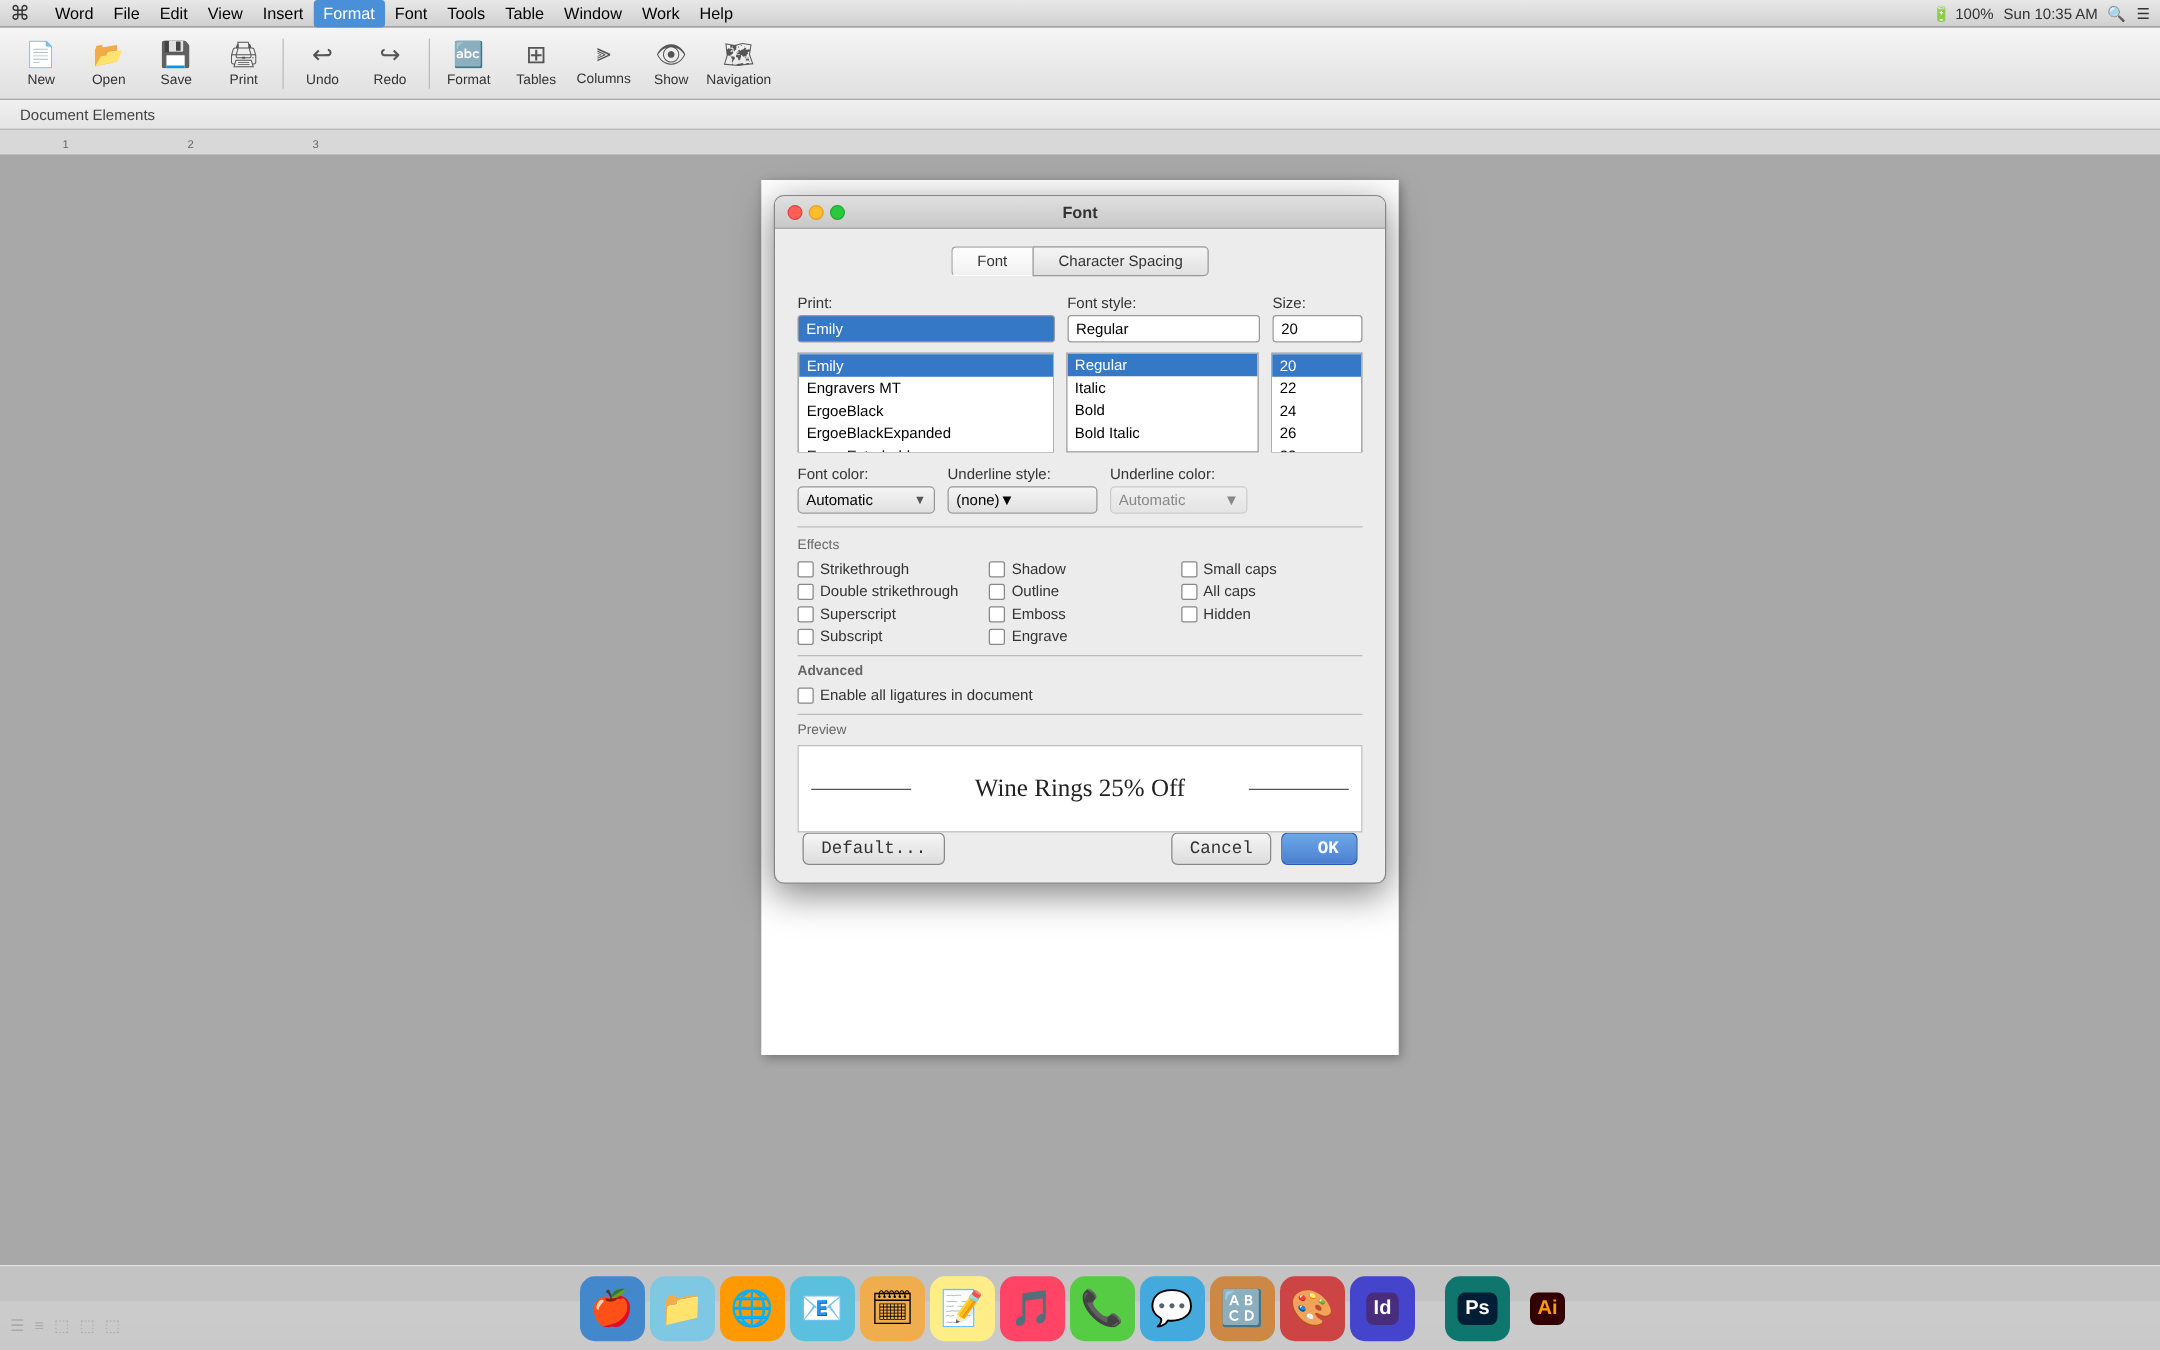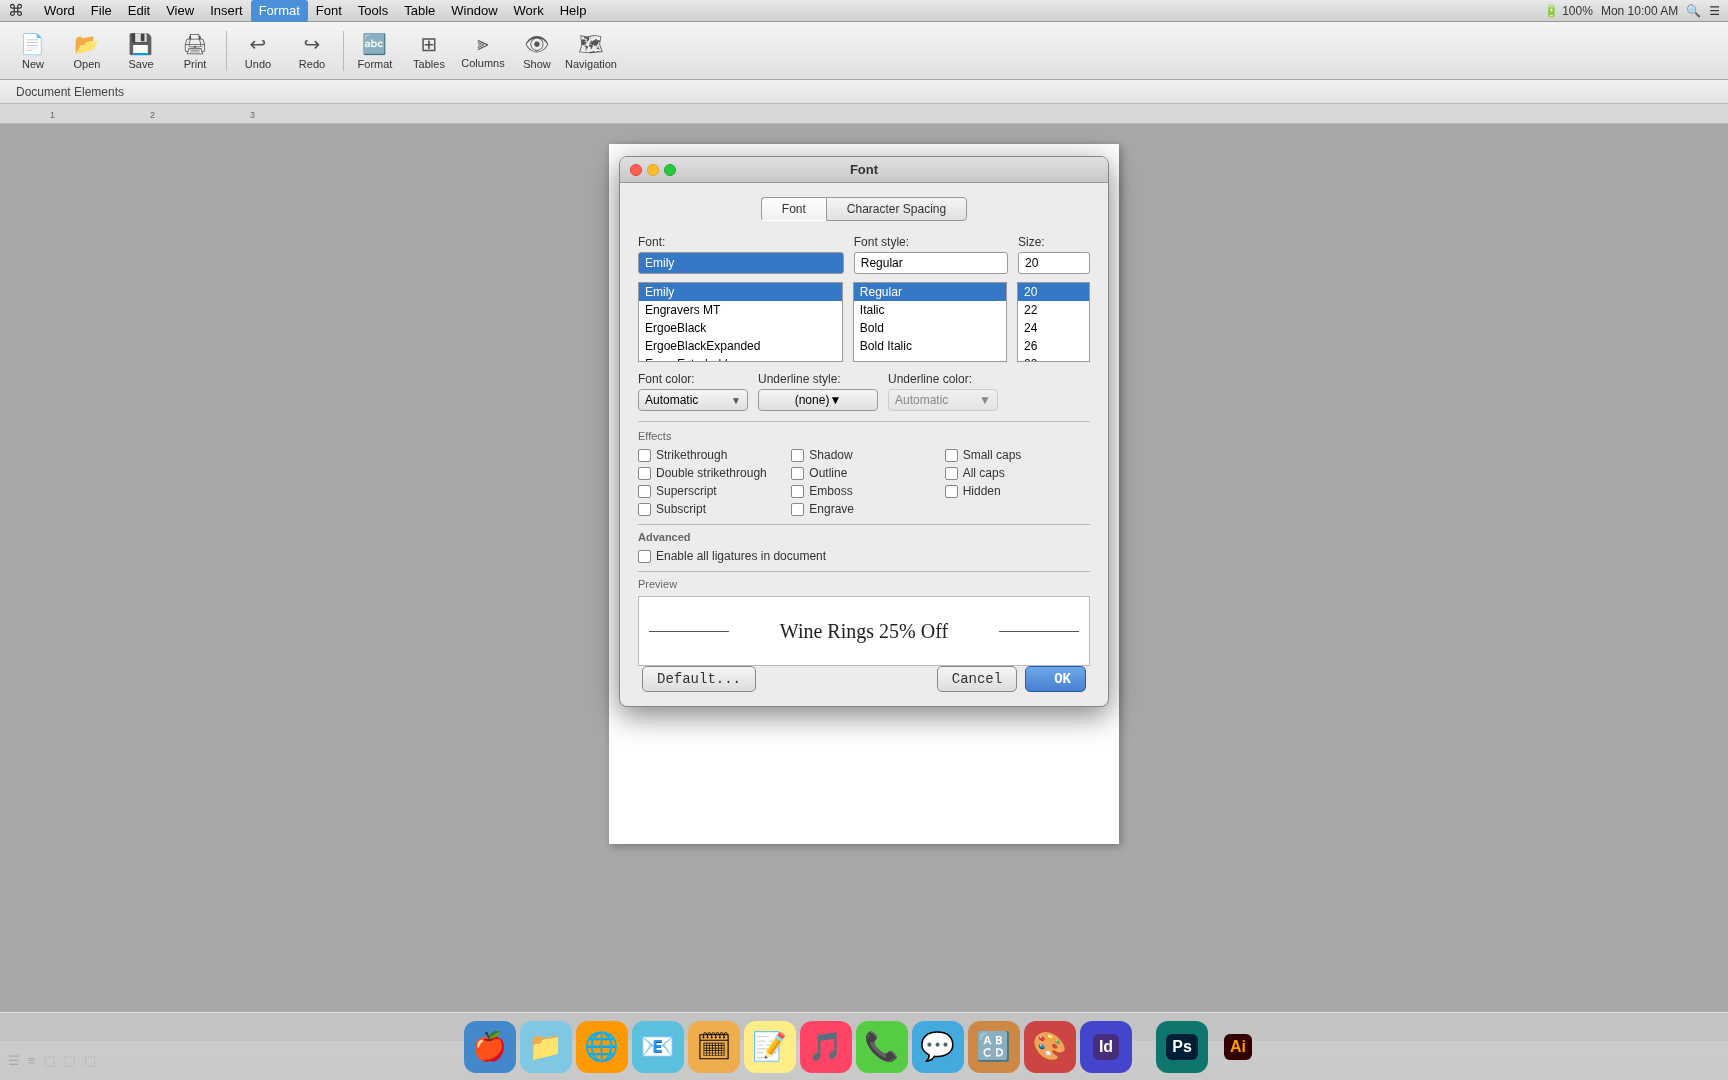--- a/index.html
+++ b/index.html
@@ -479,21 +479,21 @@
     .font-list-box::-webkit-scrollbar-thumb { background: #bbb; border-radius: 4px; }
 
     .underline-select {
       border: 1px solid #999;
       border-radius: 4px;
       padding: 3px 6px;
       font-size: 12px;
       background: linear-gradient(to bottom, #f5f5f5, #e0e0e0);
       display: flex;
       align-items: center;
-      justify-content: center;
+      justify-content: flex-start;
       min-width: 120px;
       cursor: pointer;
     }
     .color-select-disabled {
       border: 1px solid #ccc;
       border-radius: 4px;
       padding: 3px 6px;
       font-size: 12px;
       background: linear-gradient(to bottom, #f0f0f0, #e4e4e4);
       display: flex;
@@ -521,21 +521,21 @@
   <span class="menubar-item">Insert</span>
   <span class="menubar-item active">Format</span>
   <span class="menubar-item">Font</span>
   <span class="menubar-item">Tools</span>
   <span class="menubar-item">Table</span>
   <span class="menubar-item">Window</span>
   <span class="menubar-item">Work</span>
   <span class="menubar-item">Help</span>
   <div class="menubar-right">
     <span>🔋 100%</span>
-    <span>Mon 10:00 AM</span>
+    <span>Sun 10:35 AM</span>
     <span>🔍</span>
     <span>☰</span>
   </div>
 </div>
 
 <div class="toolbar">
   <div class="toolbar-btn">
     <span class="tb-icon">📄</span>
     <span>New</span>
   </div>
@@ -643,21 +643,21 @@
       </div>
       <div class="dialog-body">
 
         <div class="dialog-tabs">
           <div class="dialog-tab active">Font</div>
           <div class="dialog-tab">Character Spacing</div>
         </div>
 
         <div class="font-fields-row">
           <div class="font-field-group font-name">
-            <label class="field-label">Font:</label>
+            <label class="field-label">Print:</label>
             <input type="text" class="field-input highlighted" value="Emily" style="">
           </div>
           <div class="font-field-group font-style">
             <label class="field-label">Font style:</label>
             <input type="text" class="field-input" value="Regular" style="">
           </div>
           <div class="font-field-group font-size">
             <label class="field-label">Size:</label>
             <input type="text" class="field-input" value="20" style="">
           </div>

